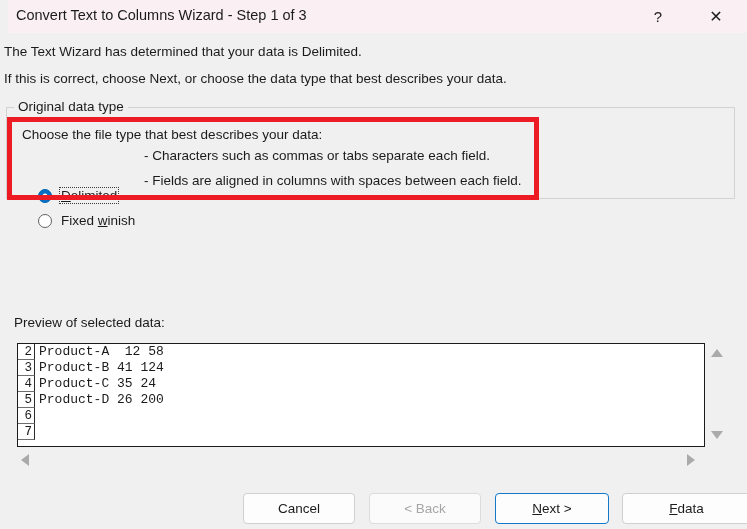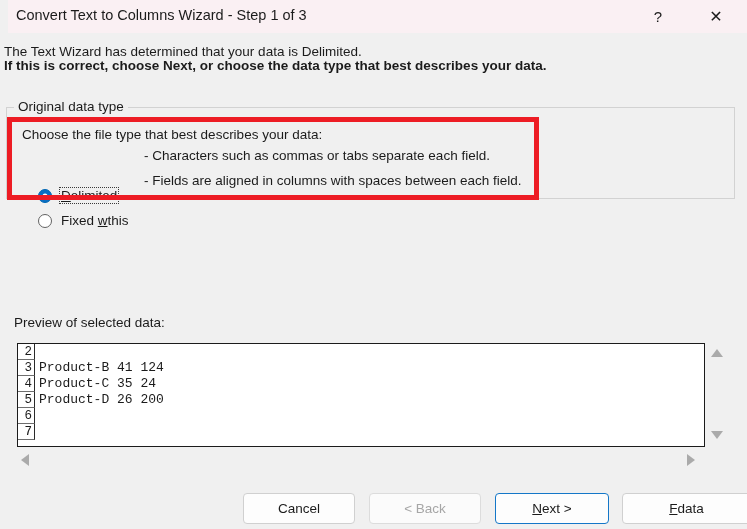--- a/index.html
+++ b/index.html
@@ -32,21 +32,21 @@
   }
   .title-btn.help{ left:635px; }
   .title-btn.close{ left:693px; font-size:16px; }
 
   
   .instr{
     position:absolute; left:4px;
     font-size:13.5px; color:#1b1b1b; white-space:nowrap;
   }
   .instr.l1{ top:44px; }
-  .instr.l2{ top:58px;font-weight:bold; }
+  .instr.l2{ top:71px; }
 
   
   .groupbox{
     position:absolute; left:6px; top:107px;
     width:729px; height:92px;
     border:1px solid #d2d2d2;
     background:transparent;
   }
   .groupbox-title{
     position:absolute; left:14px; top:99px;
@@ -217,31 +217,31 @@
 <div class="gb-prompt">Choose the file type that best describes your data:</div>
 
 <div class="radio-row r1">
   <span class="radio-mark checked"></span>
   <span class="radio-label focused"><u class="acc">D</u><span>elimited</span></span>
 </div>
 <div class="radio-desc d1">- Characters such as commas or tabs separate each field.</div>
 
 <div class="radio-row r2">
   <span class="radio-mark"></span>
-  <span class="radio-label"><span>Fixed </span><u class="acc">w</u><span>this</span></span>
+  <span class="radio-label"><span>Fixed </span><u class="acc">w</u><span>inish</span></span>
 </div>
 <div class="radio-desc d2">- Fields are aligned in columns with spaces between each field.</div>
 
 <div class="redbox"></div>
 
 <div class="preview-label">Preview of selected data:</div>
 
 <div class="preview-box">
   <div class="prev-rows" id="preview-rows">
-      <div class="prev-row"><div class="prev-num">2</div></div>
+      <div class="prev-row"><div class="prev-num">2</div><div class="prev-text">Product-A  12 58</div></div>
       <div class="prev-row"><div class="prev-num">3</div><div class="prev-text">Product-B 41 124</div></div>
       <div class="prev-row"><div class="prev-num">4</div><div class="prev-text">Product-C 35 24</div></div>
       <div class="prev-row"><div class="prev-num">5</div><div class="prev-text">Product-D 26 200</div></div>
       <div class="prev-row"><div class="prev-num">6</div><div class="prev-text"></div></div>
       <div class="prev-row"><div class="prev-num">7</div><div class="prev-text"></div></div>
     </div>
 </div>
 
 <div class="vscroll">
   <span class="tri tri-up"></span>

